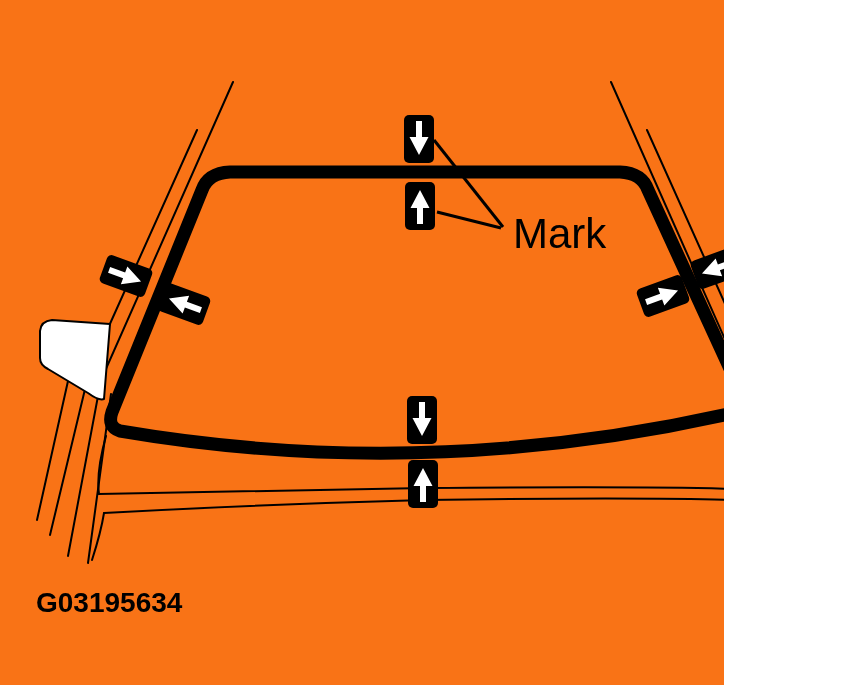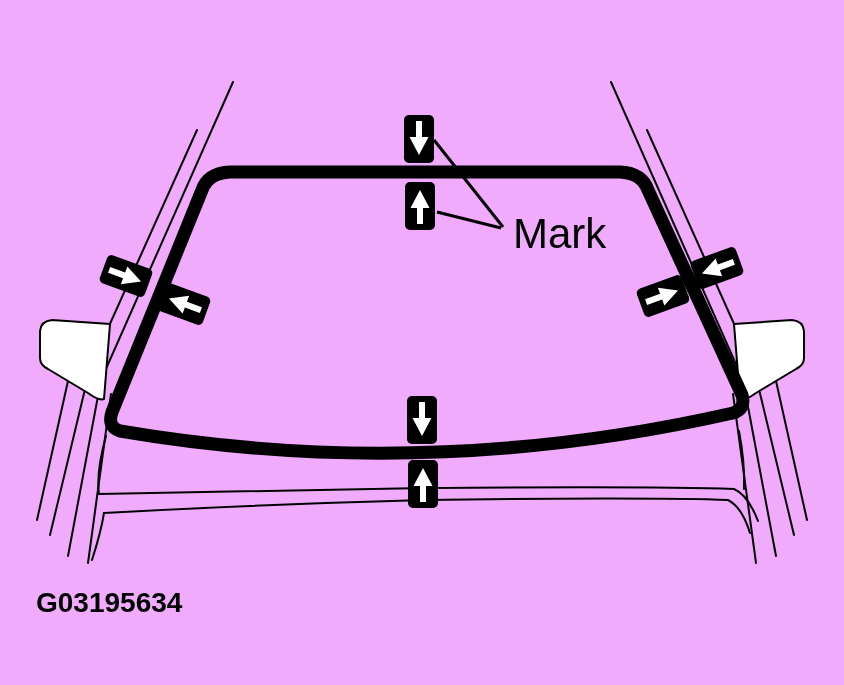--- a/index.html
+++ b/index.html
@@ -2,23 +2,23 @@
 <html><head>
 <meta charset="utf-8">
 <style>
   html, body {
     margin: 0;
     padding: 0;
     background: #ffffff;
   }
   .page {
     position: relative;
-    width: 844px;
+    width: 724px;
     height: 685px;
-    background: #f0abfc;
+    background: #f97316;
     overflow: hidden;
   }
   svg { display: block; }
   .label-text {
     font-family: "Liberation Sans", "DejaVu Sans", sans-serif;
     font-size: 42px;
     font-weight: 400;
     fill: #000000;
   }
   .figure-id-text {

